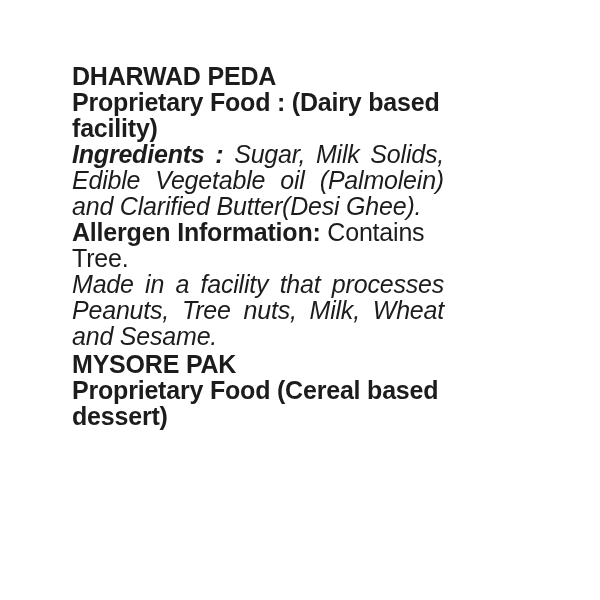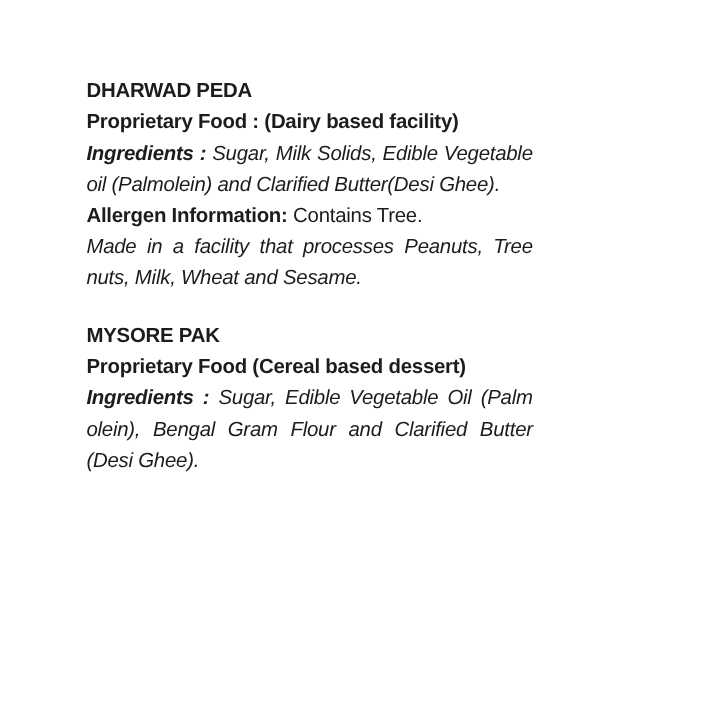--- a/index.html
+++ b/index.html
@@ -15,54 +15,53 @@
     color: #1c1c1c;
   }
   .page {
     box-sizing: border-box;
     width: 600px;
     height: 600px;
     padding: 63px 0 0 72px;
   }
   .text-block {
     width: 372px;
-    font-size: 17px;
+    font-size: 25px;
     line-height: 26px;
     letter-spacing: -0.2px;
   }
   p {
     margin: 0;
     padding: 0;
   }
   .bold {
     font-weight: bold;
   }
   .justify {
     text-align: justify;
     text-justify: inter-word;
     font-style: italic;
   }
   .section-gap {
-    margin-top: 22px;
+    margin-top: 2px;
   }
 </style>
 </head>
 <body>
 
 <div class="page">
   <div class="text-block">
 
     <section>
       <p class="bold">DHARWAD PEDA</p>
       <p class="bold">Proprietary Food : (Dairy based facility)</p>
       <p class="justify"><span class="bold">Ingredients :</span> <span>Sugar, Milk Solids, Edible Vegetable oil (Palmolein) and Clarified Butter(Desi Ghee).</span></p>
       <p><span class="bold">Allergen Information:</span> <span>Contains Tree.</span></p>
       <p class="justify">Made in a facility that processes Peanuts, Tree nuts, Milk, Wheat and Sesame.</p>
     </section>
 
     <section class="section-gap">
       <p class="bold">MYSORE PAK</p>
       <p class="bold">Proprietary Food (Cereal based dessert)</p>
-      <p class="justify"><span class="bold">Ingredients :</span> <span>Sugar, Edible Vegetable Oil (Palm olein), Bengal Gram Flour and Clarified Butter (Desi Ghee).</span></p>
     </section>
 
   </div>
 </div>
 
 </body></html>

